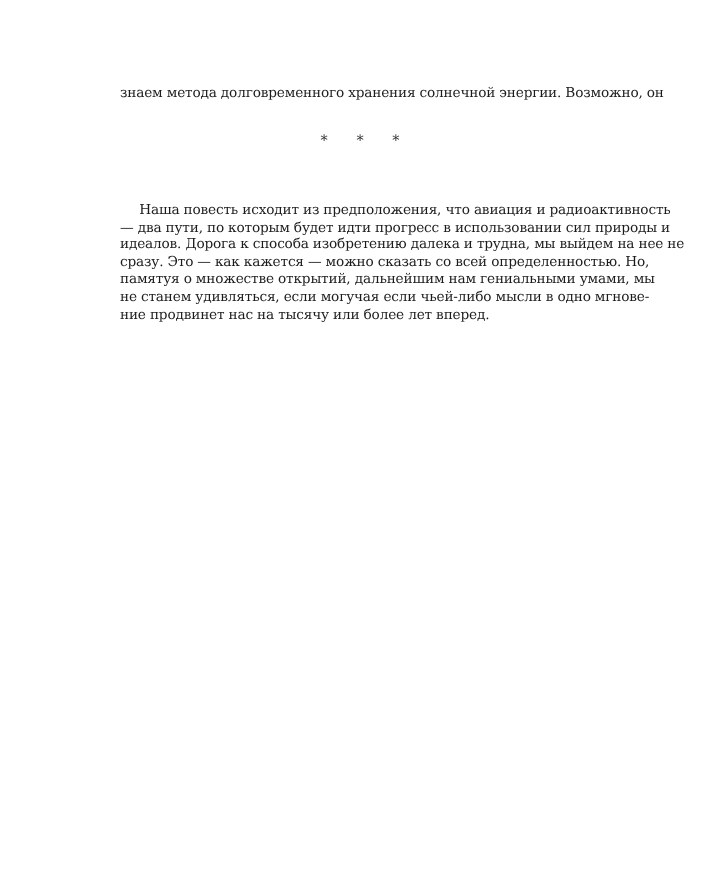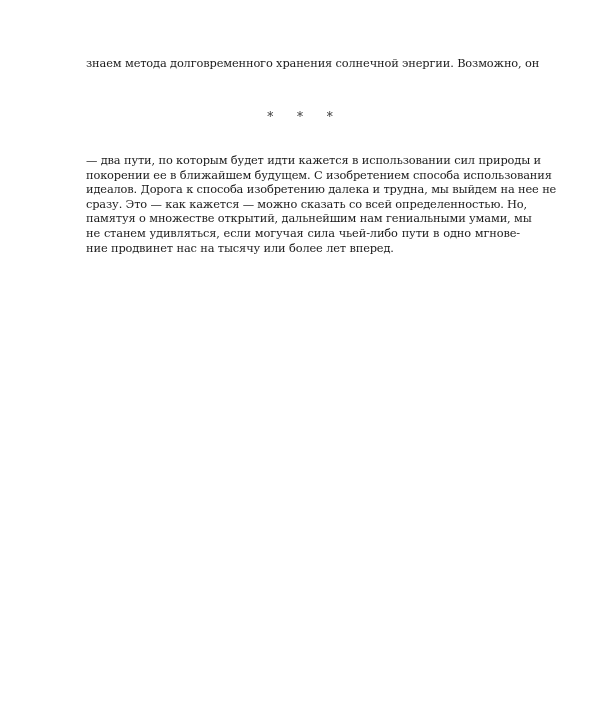--- a/index.html
+++ b/index.html
@@ -3,47 +3,47 @@
 <meta charset="utf-8">
 <style>
   html, body { margin: 0; padding: 0; background: #ffffff; }
   body { width: 600px; height: 728px; position: relative; overflow: hidden; }
   .page {
     position: absolute; left: 86px; top: 56px; width: 434px;
     font-family: "DejaVu Serif", serif;
     font-size: 11.4px; line-height: 14.6px; color: #1c1c1c;
     text-align: justify; letter-spacing: -0.15px;
   }
-  .para { margin: 0; }
+  .para { margin: 14px; }
   .para span.line { display: block; text-align: justify; text-align-last: justify; white-space: nowrap; }
   .para span.line.last { text-align-last: left; }
   .para.indent span.line.first { text-indent: 16px; }
   .stars {
     position: absolute; left: 0; width: 600px; top: 110px;
     text-align: center; font-family: "DejaVu Serif", serif; font-size: 12px; color: #333;
     letter-spacing: 0;
   }
   .stars span { display: inline-block; margin: 0 10px; }
   #p2 { position: absolute; left: 0; top: 97px; width: 434px; }
 </style>
 </head>
 <body>
 
 <div class="page">
   <p class="para">
     <span class="line">знаем метода долговременного хранения солнечной энергии. Возможно, он</span>
   </p>
 
   <p class="para indent" id="p2">
-    <span class="line">— два пути, по которым будет идти кажется в использовании сил природы и</span>
-    <span class="line">покорении ее в ближайшем будущем. С изобретением способа использования</span>
+    <span class="line first">Наша повесть исходит из предположения, что авиация и радиоактивность</span>
+    <span class="line">— два пути, по которым будет идти прогресс в использовании сил природы и</span>
     <span class="line">идеалов. Дорога к способа изобретению далека и трудна, мы выйдем на нее не</span>
     <span class="line">сразу. Это — как кажется — можно сказать со всей определенностью. Но,</span>
     <span class="line">памятуя о множестве открытий, дальнейшим нам гениальными умами, мы</span>
-    <span class="line">не станем удивляться, если могучая сила чьей-либо пути в одно мгнове-</span>
+    <span class="line">не станем удивляться, если могучая если чьей-либо мысли в одно мгнове-</span>
     <span class="line last">ние продвинет нас на тысячу или более лет вперед.</span>
   </p>
 </div>
 
 <div class="stars">
   <span>*</span>
   <span>*</span>
   <span>*</span>
 </div>
 

